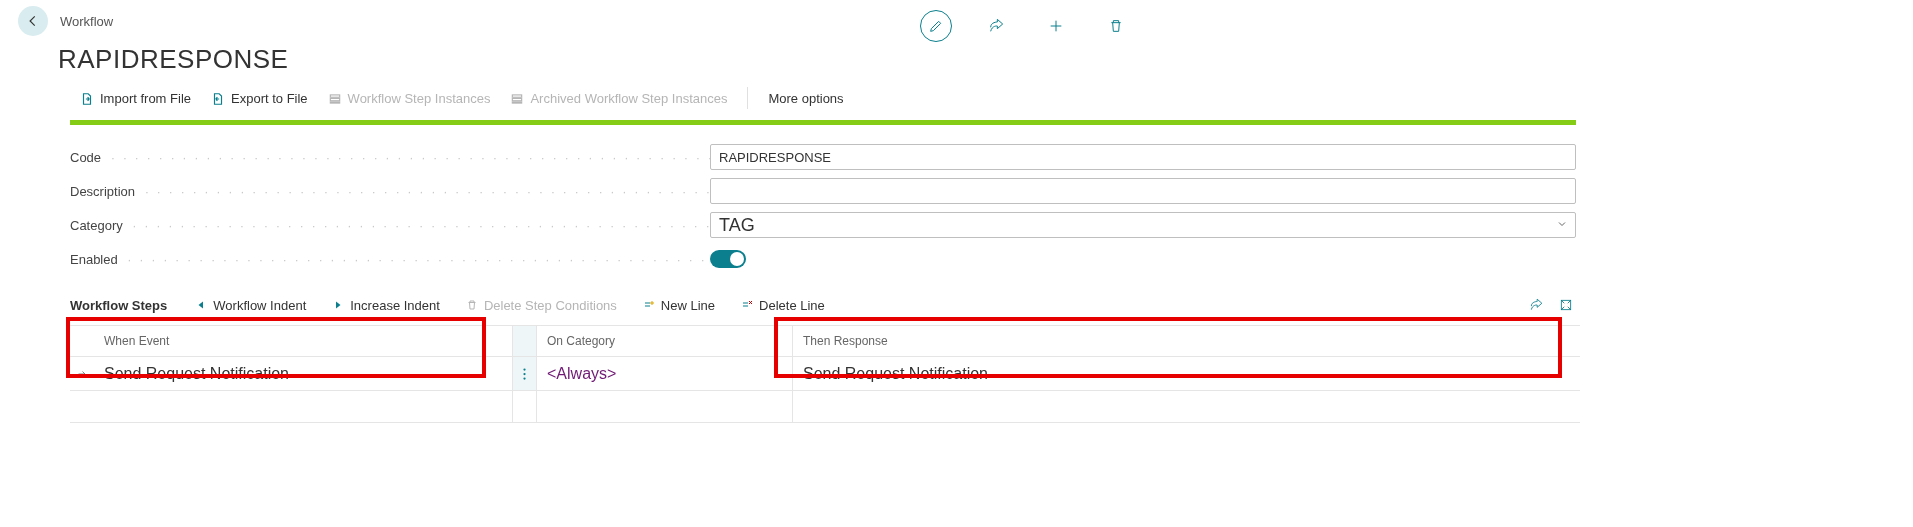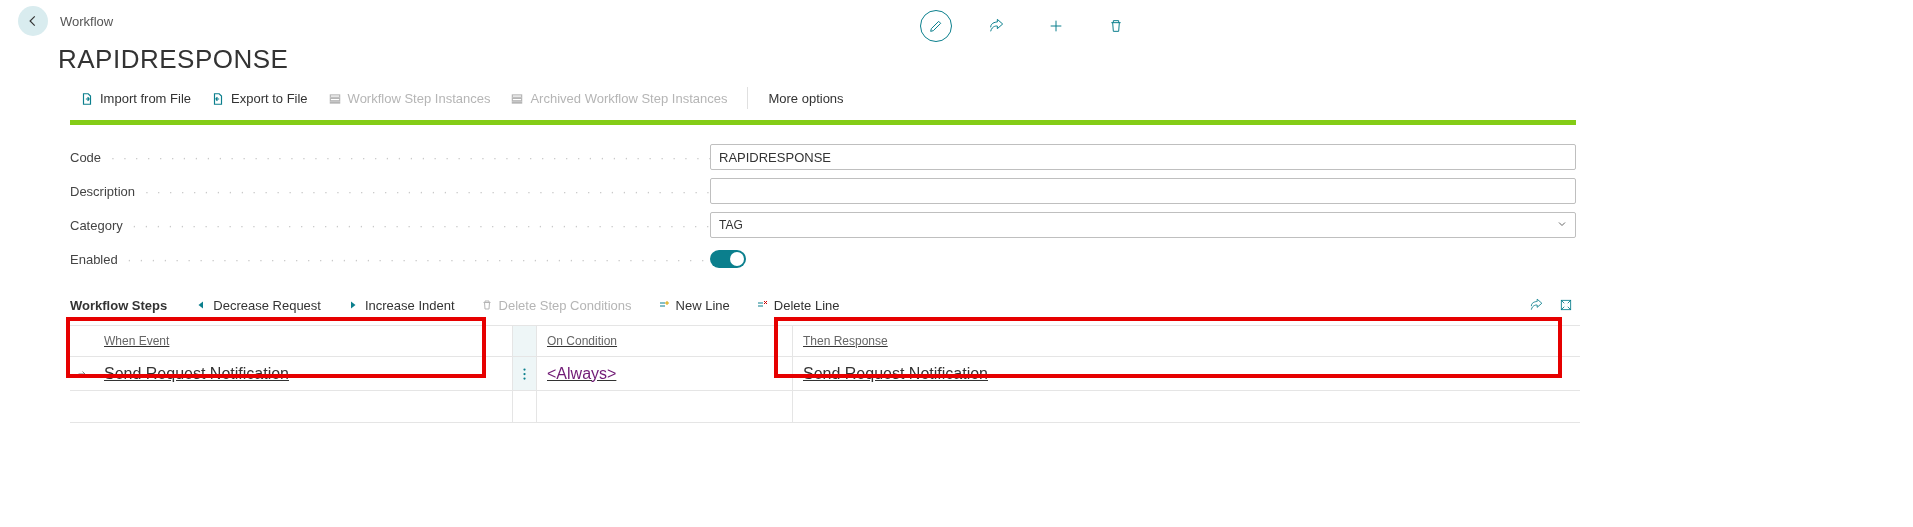--- a/index.html
+++ b/index.html
@@ -124,21 +124,21 @@
   .select-wrap {
     flex: 1;
     position: relative;
   }
   .select-wrap input {
     width: 100%;
     height: 26px;
     border: 1px solid #bfbfbf;
     border-radius: 2px;
     padding: 3px 26px 3px 8px;
-    font-size: 12px;
+    font-size: 18px;
     color: #333;
     outline: none;
   }
   .select-caret {
     position: absolute;
     right: 8px;
     top: 50%;
     transform: translateY(-50%);
     pointer-events: none;
   }
@@ -174,21 +174,20 @@
     margin-left:auto;
     display:flex;
     gap:10px;
   }
   .section-icons-right .icon-btn { width:20px; height:20px; }
   .section-icons-right svg { width:14px; height:14px; }
 
   .grid-wrap {
     margin: 10px 0 0 52px;
     width: 1510px;
-    text-decoration: underline;
   }
   .grid-head {
     display:flex;
     background:#fff;
     border-top:1px solid #e5e5e5;
     border-bottom:1px solid #e5e5e5;
   }
   .c-expand { width: 24px; }
   .c-event { width: 418px; padding: 8px 10px; }
   .c-cond-handle { width: 24px; }
@@ -341,21 +340,21 @@
       </div>
     </div>
   </div>
 
   <div class="section-header">
     <span class="section-title">Workflow Steps</span>
     <div class="sec-action">
       <svg viewBox="0 0 24 24">
           <path d="M16 5 L7 12 L16 19 Z" fill="#0b7f8d"></path>
         </svg>
-      <span>Decrease Request</span>
+      <span>Workflow Indent</span>
     </div>
     <div class="sec-action">
       <svg viewBox="0 0 24 24">
           <path d="M8 5 L17 12 L8 19 Z" fill="#0b7f8d"></path>
         </svg>
       <span>Increase Indent</span>
     </div>
     <div class="sec-action disabled">
       <svg viewBox="0 0 24 24" fill="none" stroke="#b5b5b5" stroke-width="2">
           <path d="M5 7 H19 M8 7 V4 H16 V7 M7 7 L8 20 H16 L17 7"></path>
@@ -389,21 +388,21 @@
           </svg>
       </div>
     </div>
   </div>
 
   <div class="grid-wrap">
     <div class="grid-head">
       <div class="c-expand grid-cell-head"></div>
       <div class="c-event grid-cell-head">When Event</div>
       <div class="c-cond-handle grid-cell-head"></div>
-      <div class="c-cond grid-cell-head" style="color:#666">On Condition</div>
+      <div class="c-cond grid-cell-head" style="color:#666">On Category</div>
       <div class="c-resp grid-cell-head">Then Response</div>
     </div>
     <div class="grid-row">
       <div class="c-expand">
         <svg viewBox="0 0 24 24">
             <path d="M5 12 H17 M13 7 L18 12 L13 17"></path>
           </svg>
       </div>
       <div class="c-event">Send Request Notification</div>
       <div class="c-cond-handle">

